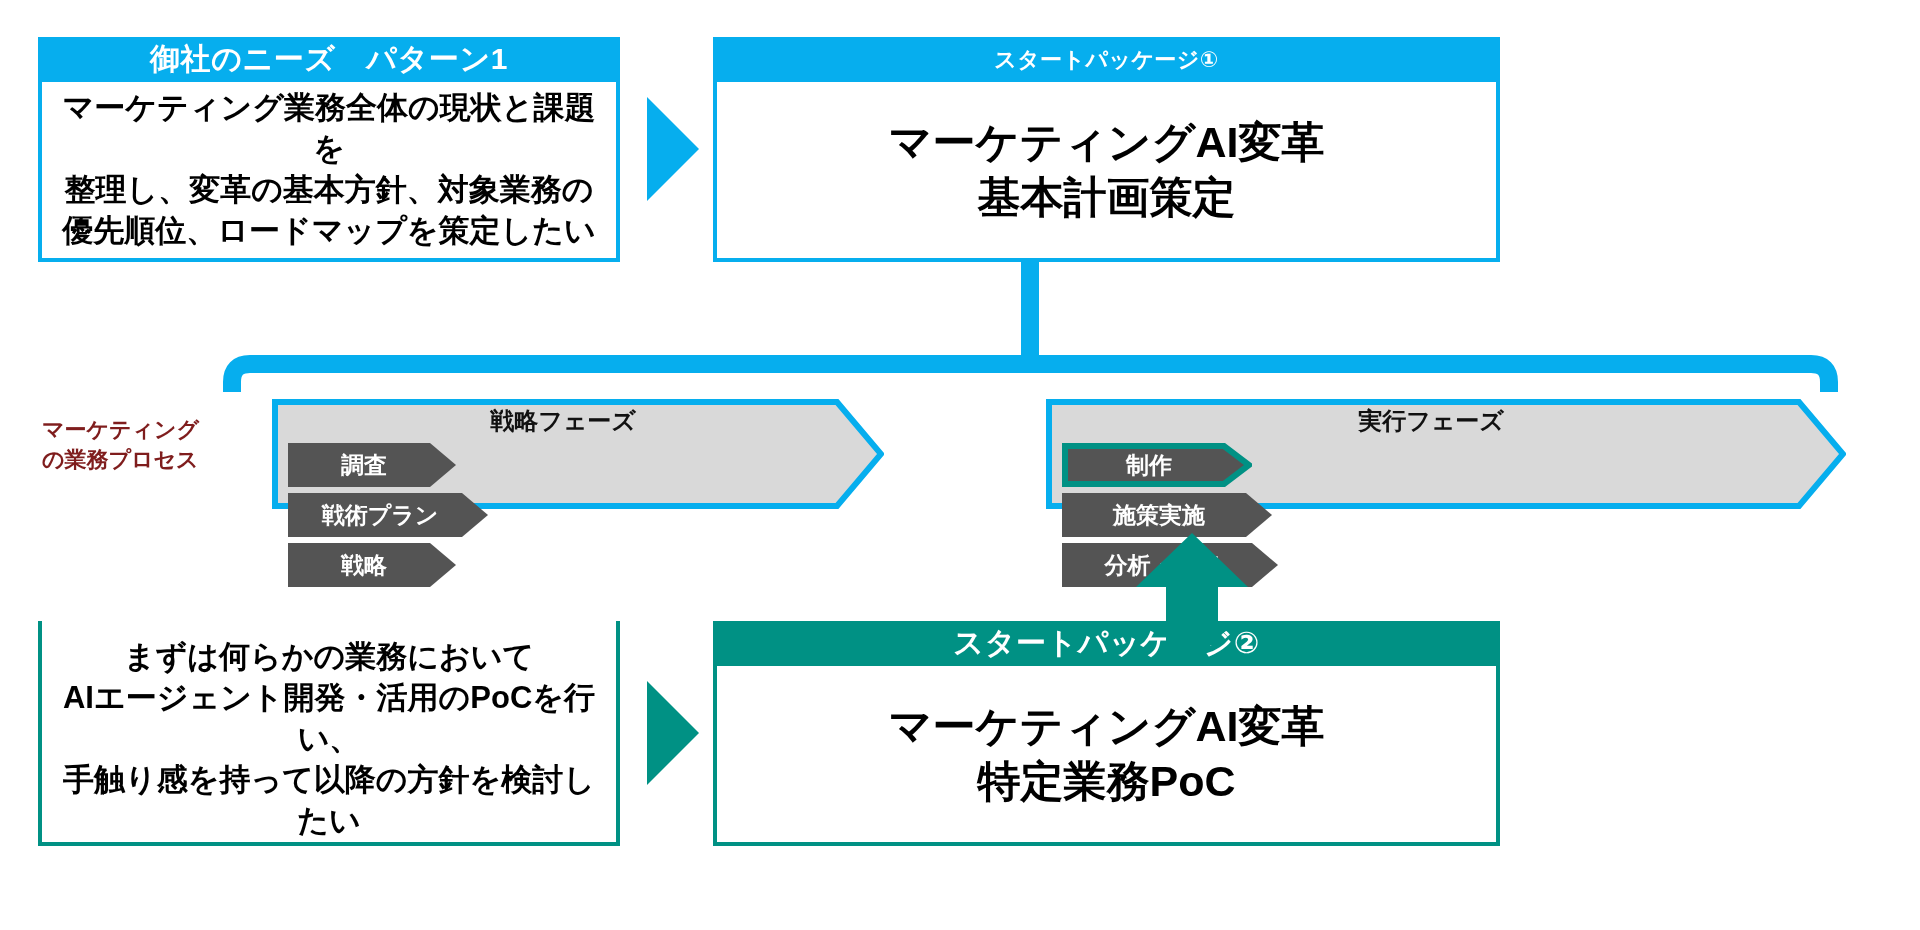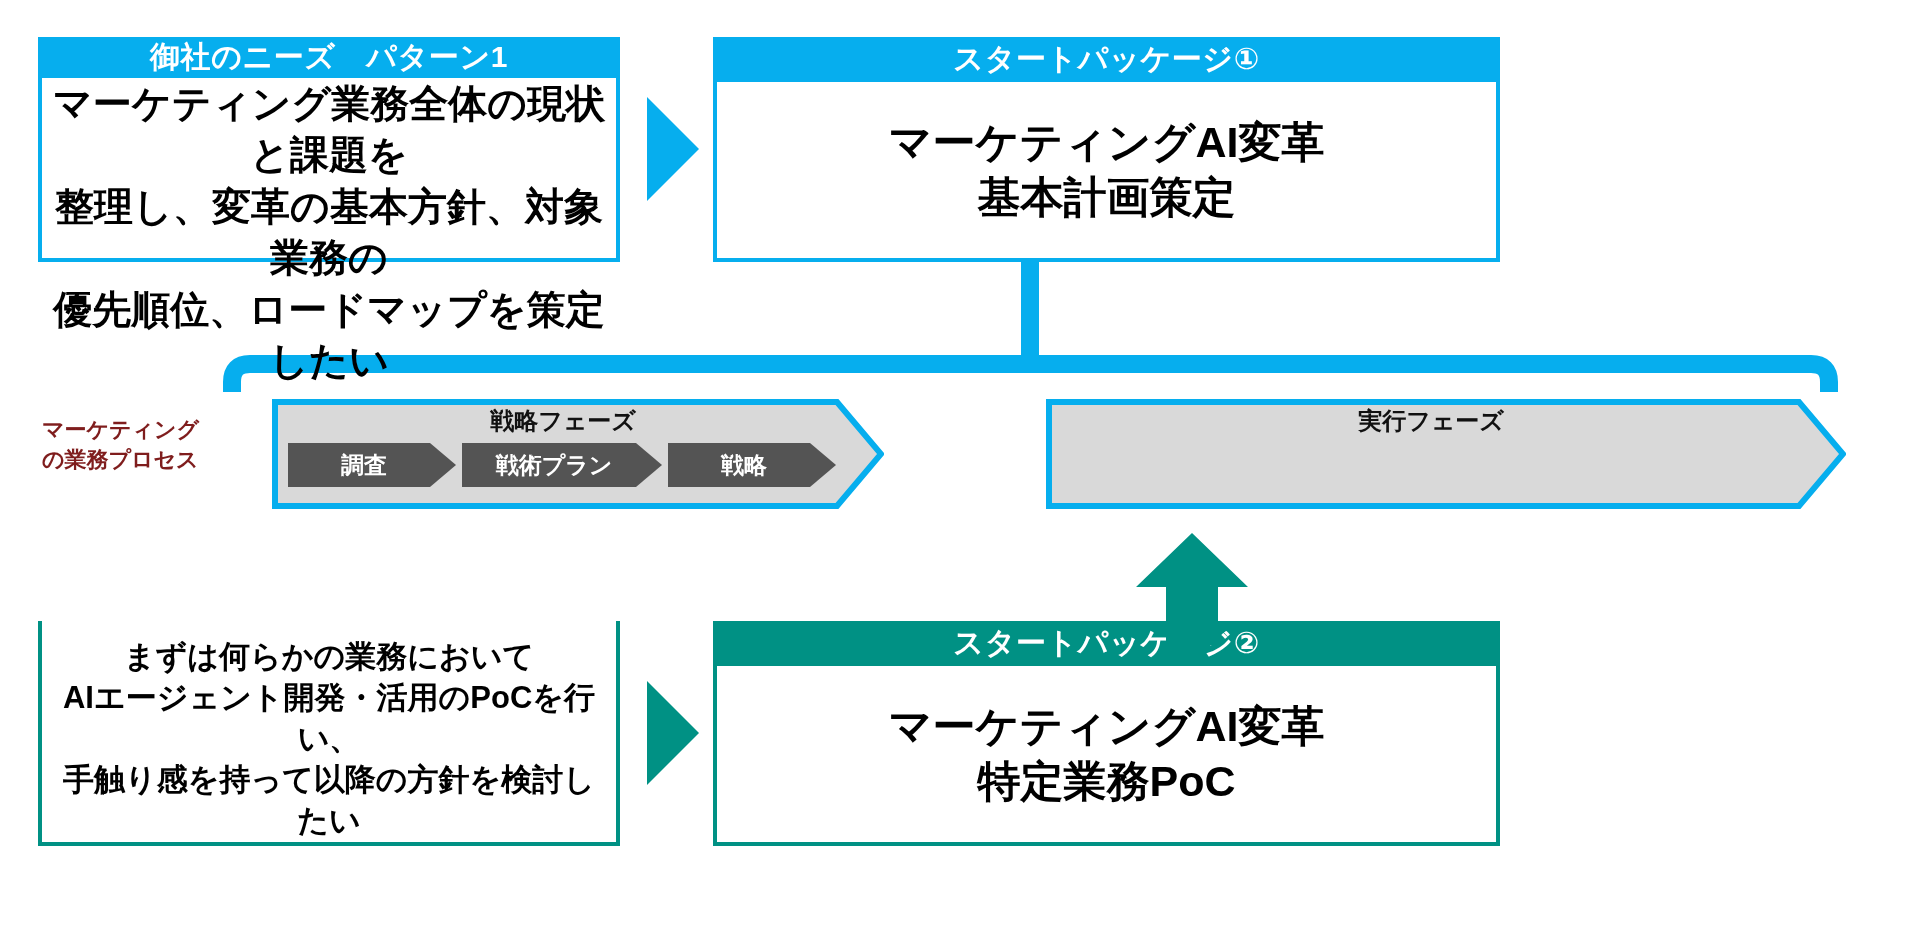--- a/index.html
+++ b/index.html
@@ -58,24 +58,24 @@
   .card.blue { border: 4px solid #06AEEE; border-top: none; }
   .card.blue .card-head { background: #06AEEE; }
 
   
   .card.teal { border: 4px solid #009184; border-top: none; }
   .card.teal .card-head { background: #009184; }
 
   
   #needs1      { left: 38px;  top: 37px;  width: 582px; height: 225px; }
   #needs1 .card-head { height: 45px; font-size: 30px; }
-  #needs1 .card-body { font-size: 39px; padding: 0 8px; }
+  #needs1 .card-body { font-size: 31px; padding: 0 8px; }
 
   #pkg1        { left: 713px; top: 37px;  width: 787px; height: 225px; }
-  #pkg1 .card-head { height: 45px; font-size: 30px; }
+  #pkg1 .card-head { height: 45px; font-size: 22px; }
   #pkg1 .card-body { font-size: 43px; padding: 0 10px; line-height: 1.28; }
 
   #needs2      { left: 38px;  top: 621px; width: 582px; height: 225px; }
   #needs2 .card-head { height: 45px; font-size: 30px; }
   #needs2 .card-body { font-size: 31px; padding: 16px 6px; }
 
   #pkg2        { left: 713px; top: 621px; width: 787px; height: 225px; }
   #pkg2 .card-head { height: 45px; font-size: 30px; }
   #pkg2 .card-body { font-size: 43px; padding: 0 10px; line-height: 1.28; }
 
@@ -130,20 +130,21 @@
     color: #111111;
     z-index: 3;
   }
   .steps {
     position: absolute;
     left: 16px;
     top: 44px;
     display: flex;
     gap: 6px;
     z-index: 3;
+    flex-direction: column;
   }
   .step {
     position: relative;
     height: 44px;
     display: flex;
     align-items: center;
     justify-content: center;
     color: #ffffff;
     font-size: 23px;
     font-weight: bold;
@@ -224,20 +225,40 @@
         <span class="step-text">戦略</span>
       </div>
     </div>
   </div>
 
   <div class="phase" id="phase-exec">
     <svg class="phase-shape" viewBox="0 0 800 110" preserveAspectRatio="none">
       <polygon points="3,3 753,3 797,55 753,107 3,107" fill="#D9D9D9" stroke="#06AEEE" stroke-width="6" stroke-linejoin="miter"></polygon>
     </svg>
     <div class="phase-title">実行フェーズ</div>
+    <div class="steps">
+      <div class="step" style="width:190px">
+        <svg class="step-shape" viewBox="0 0 190 44" preserveAspectRatio="none">
+          <polygon points="3,3 162,3 187,22 162,41 3,41" fill="#545454" stroke="#009184" stroke-width="6" stroke-linejoin="miter"></polygon>
+        </svg>
+        <span class="step-text">制作</span>
+      </div>
+      <div class="step" style="width:210px">
+        <svg class="step-shape" viewBox="0 0 210 44" preserveAspectRatio="none">
+          <polygon points="0,0 184,0 210,22 184,44 0,44" fill="#545454"></polygon>
+        </svg>
+        <span class="step-text">施策実施</span>
+      </div>
+      <div class="step" style="width:216px">
+        <svg class="step-shape" viewBox="0 0 216 44" preserveAspectRatio="none">
+          <polygon points="0,0 190,0 216,22 190,44 0,44" fill="#545454"></polygon>
+        </svg>
+        <span class="step-text">分析・改善</span>
+      </div>
+    </div>
   </div>
 
   <svg id="up-arrow" viewBox="0 0 112 112">
     <polygon points="56,0 112,54 82,54 82,112 30,112 30,54 0,54" fill="#009184"></polygon>
   </svg>
 
   <div class="card teal" id="needs2">
     <div class="card-body">
       <div class="lines">まずは何らかの業務において
 AIエージェント開発・活用のPoCを行い、

